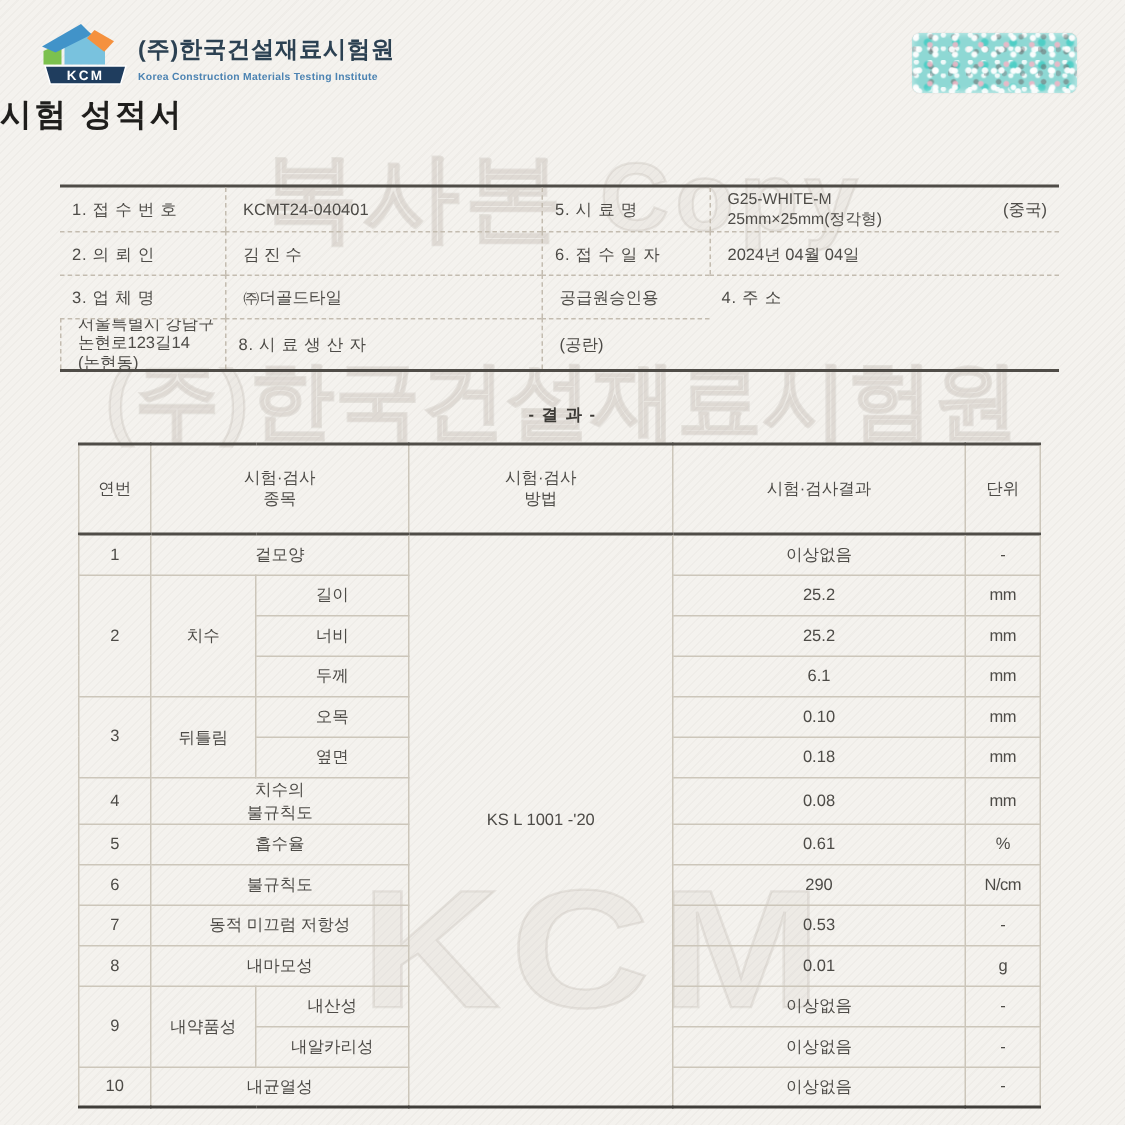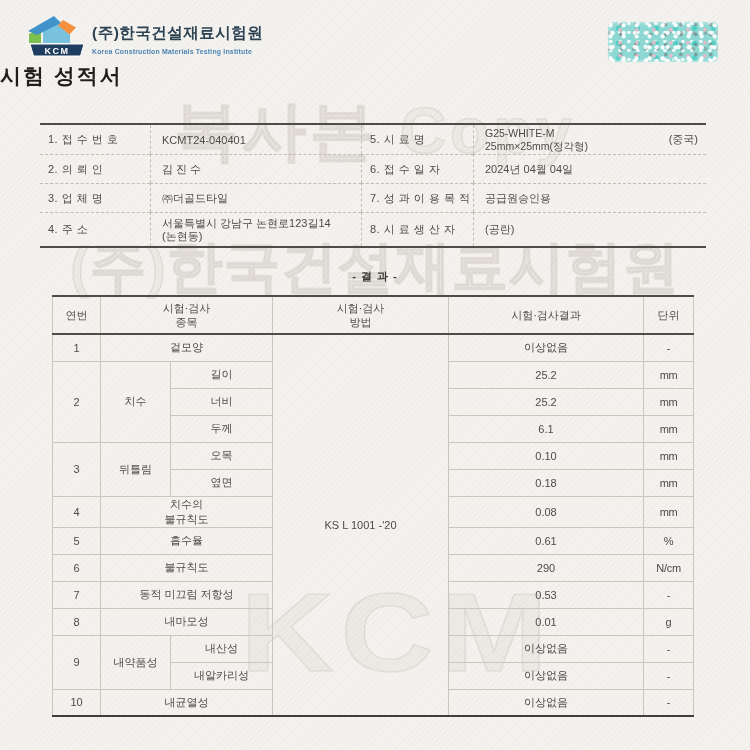--- a/index.html
+++ b/index.html
@@ -56,21 +56,21 @@
   
   .section-title { position:absolute; left:0; top:269px; width:750px; text-align:center; z-index:2;
                    font-size:11px; font-weight:bold; color:#3c3a36; letter-spacing:1px; }
   table.results { position:absolute; left:52px; top:295px; width:641px; z-index:2;
                   border-collapse:collapse; table-layout:fixed;
                   border-top:2px solid #4f4c47; border-bottom:2.5px solid #403e3a;
                   border-left:1px solid #ccc6ba; border-right:1px solid #ccc6ba; }
   table.results th, table.results td {
     border:1px solid #ccc6ba; font-weight:normal; text-align:center;
     font-size:11px; color:#4d4b47; vertical-align:middle; padding:0 2px; }
-  table.results thead tr { height:38px; }
+  table.results thead tr { height:60px; }
   table.results thead th { border-bottom:2px solid #4f4c47; line-height:14px; }
   table.results tbody tr { height:27px; }
   table.results tr.tall { height:30px; }
   td.unit { font-size:9px; letter-spacing:-0.3px; color:#555350; }
   td.method { font-size:11.5px; }
   
   .kcm-label { font-family:"Liberation Sans",sans-serif; font-size:9px; font-weight:bold;
                letter-spacing:1.5px; fill:#ffffff; }
 </style>
 </head>
@@ -108,21 +108,20 @@
       <span>(중국)</span>
     </div>
 
     <div class="lbl cell-bt">2. 의 뢰 인</div>
     <div class="val cell-bt cell-bl">김 진 수</div>
     <div class="lbl cell-bt cell-bl">6. 접 수 일 자</div>
     <div class="val cell-bt cell-bl">2024년 04월 04일</div>
 
     <div class="lbl cell-bt">3. 업 체 명</div>
     <div class="val cell-bt cell-bl">㈜더골드타일</div>
-    <div class="lbl cell-bt cell-bl">7. 성 과 이 용 목 적</div>
     <div class="val cell-bt cell-bl">공급원승인용</div>
 
     <div class="lbl cell-bt">4. 주 소</div>
     <div class="val cell-bt cell-bl addr pre">서울특별시 강남구 논현로123길14
 (논현동)</div>
     <div class="lbl cell-bt cell-bl">8. 시 료 생 산 자</div>
     <div class="val cell-bt cell-bl">(공란)</div>
   </div>
 
   <div class="section-title">- 결  과 -</div>

